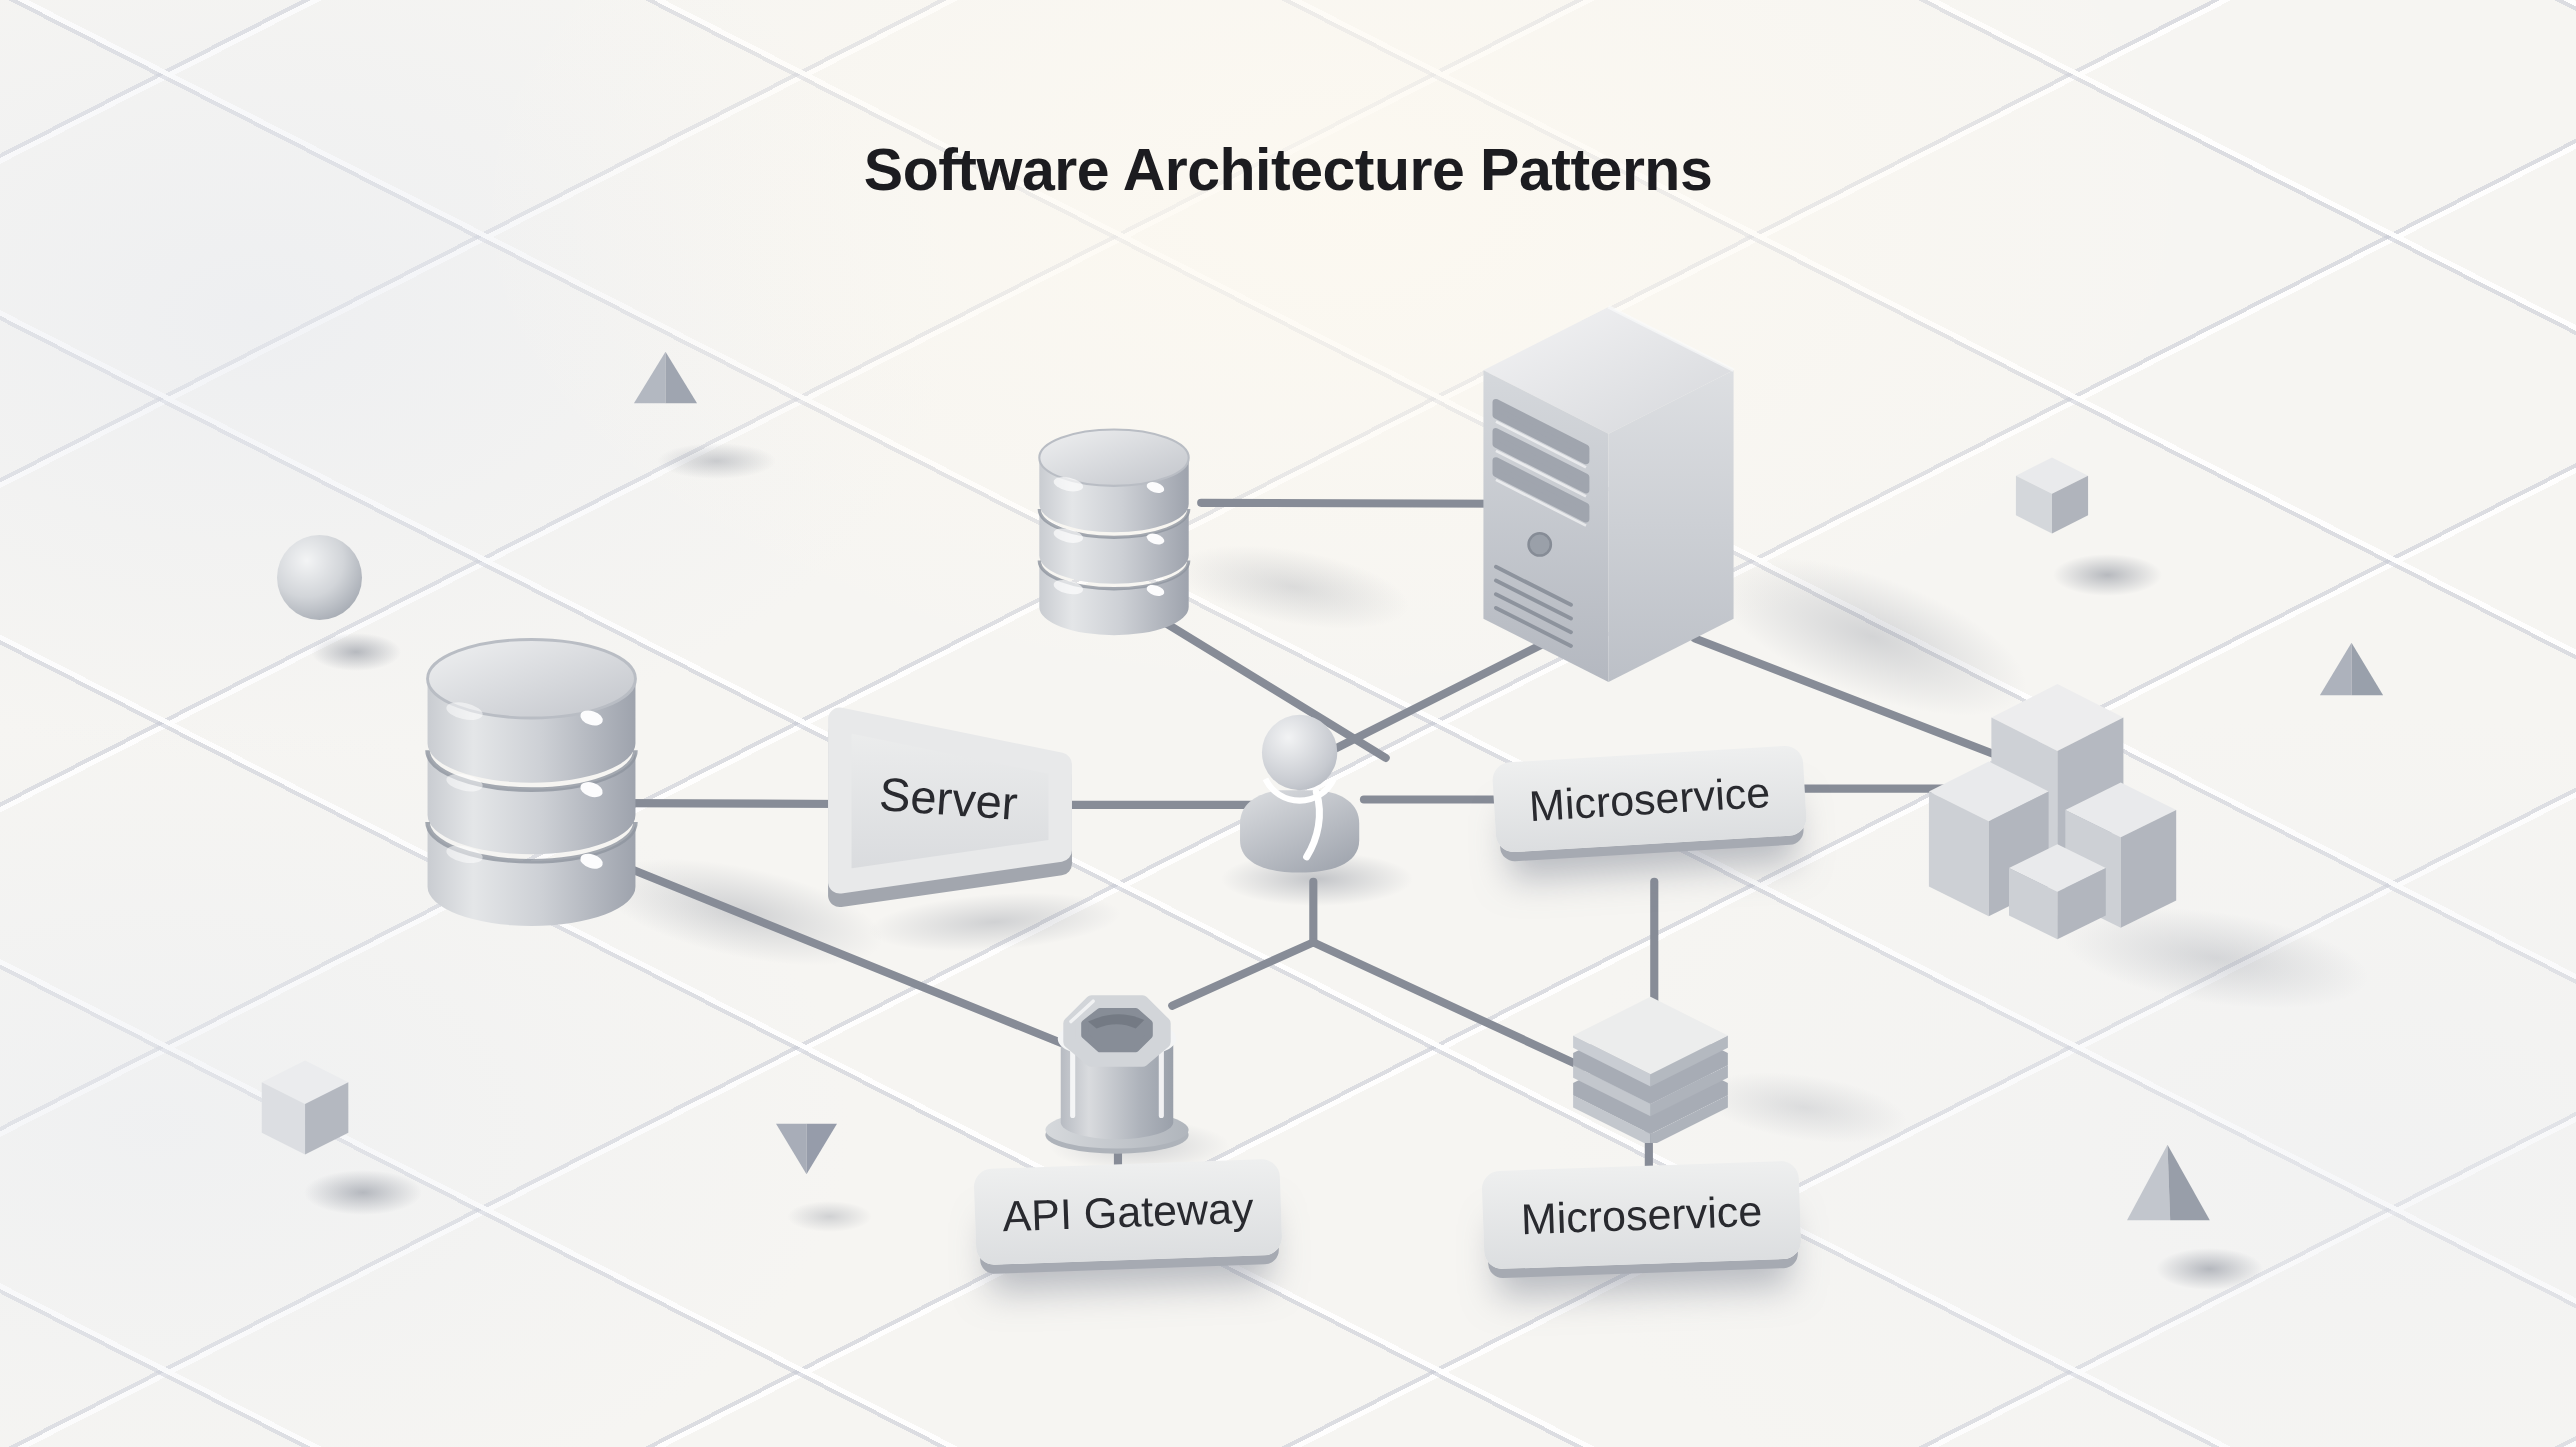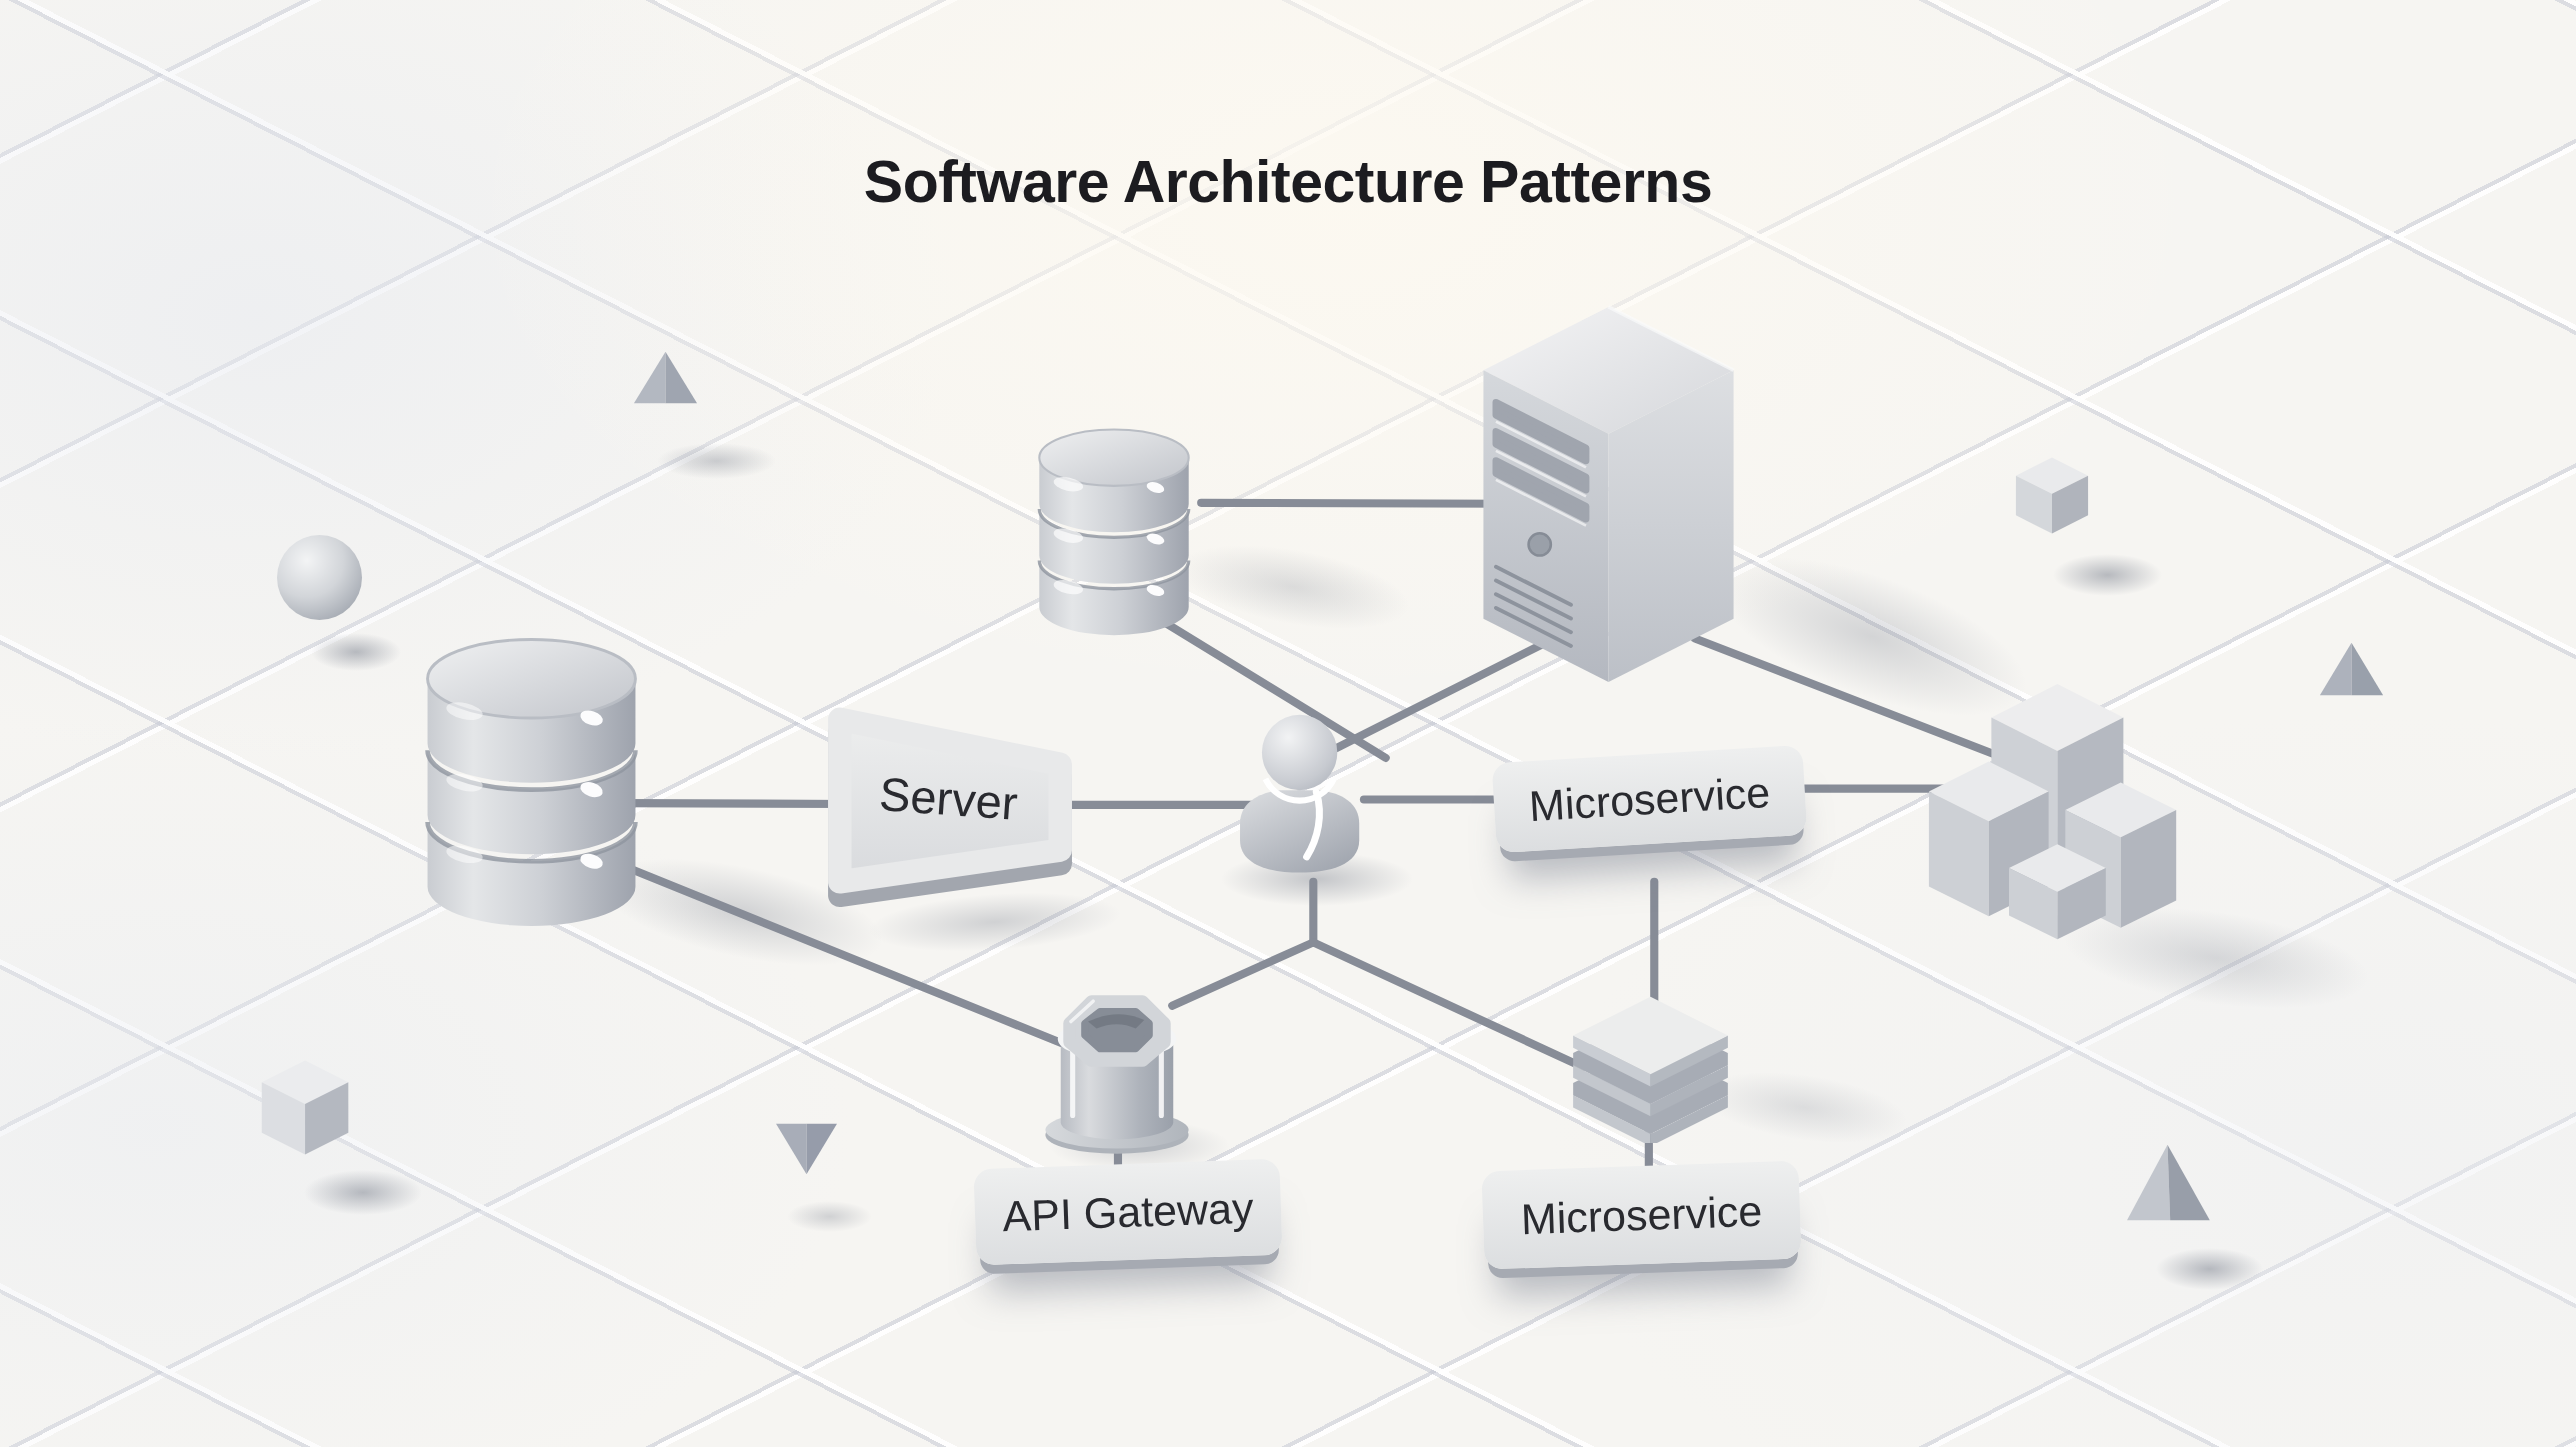--- a/index.html
+++ b/index.html
@@ -10,21 +10,21 @@
     background-image:
       radial-gradient(1266px 724px at 52% 14%, rgba(253,249,240,0.85), rgba(253,249,240,0) 70%),
       radial-gradient(995px 633px at 10% 22%, rgba(231,234,240,0.55), rgba(231,234,240,0) 70%),
       radial-gradient(995px 588px at 6% 78%, rgba(233,236,241,0.5), rgba(233,236,241,0) 70%),
       radial-gradient(1176px 633px at 92% 80%, rgba(236,238,242,0.45), rgba(236,238,242,0) 70%),
       repeating-linear-gradient(27deg, rgba(0,0,0,0) 0px 137px, rgba(198,201,212,0.55) 137px 141px, rgba(255,255,255,0.95) 141px 146px, rgba(0,0,0,0) 146px 289px),
       repeating-linear-gradient(153deg, rgba(0,0,0,0) 0px 137px, rgba(198,201,212,0.55) 137px 141px, rgba(255,255,255,0.95) 141px 146px, rgba(0,0,0,0) 146px 289px);
   }
   .abs{position:absolute;}
   .title{
-    position:absolute;top:148px;left:0;width:100%;text-align:center;
+    position:absolute;top:136px;left:0;width:100%;text-align:center;
     font-size:59px;font-weight:600;letter-spacing:-0.5px;color:#1c1c20;
   }
   .plaque{
     position:absolute;display:flex;align-items:center;justify-content:center;
     background:linear-gradient(180deg,#eeefef 0%,#dcdee0 100%);
     border-radius:18px;color:#292a2f;font-size:43px;
     box-shadow:0 12.7px 0 -3.6px #a6aab2, 0 40px 34px -12.7px rgba(125,131,146,0.5);
   }
   .soft{
     position:absolute;border-radius:50%;

